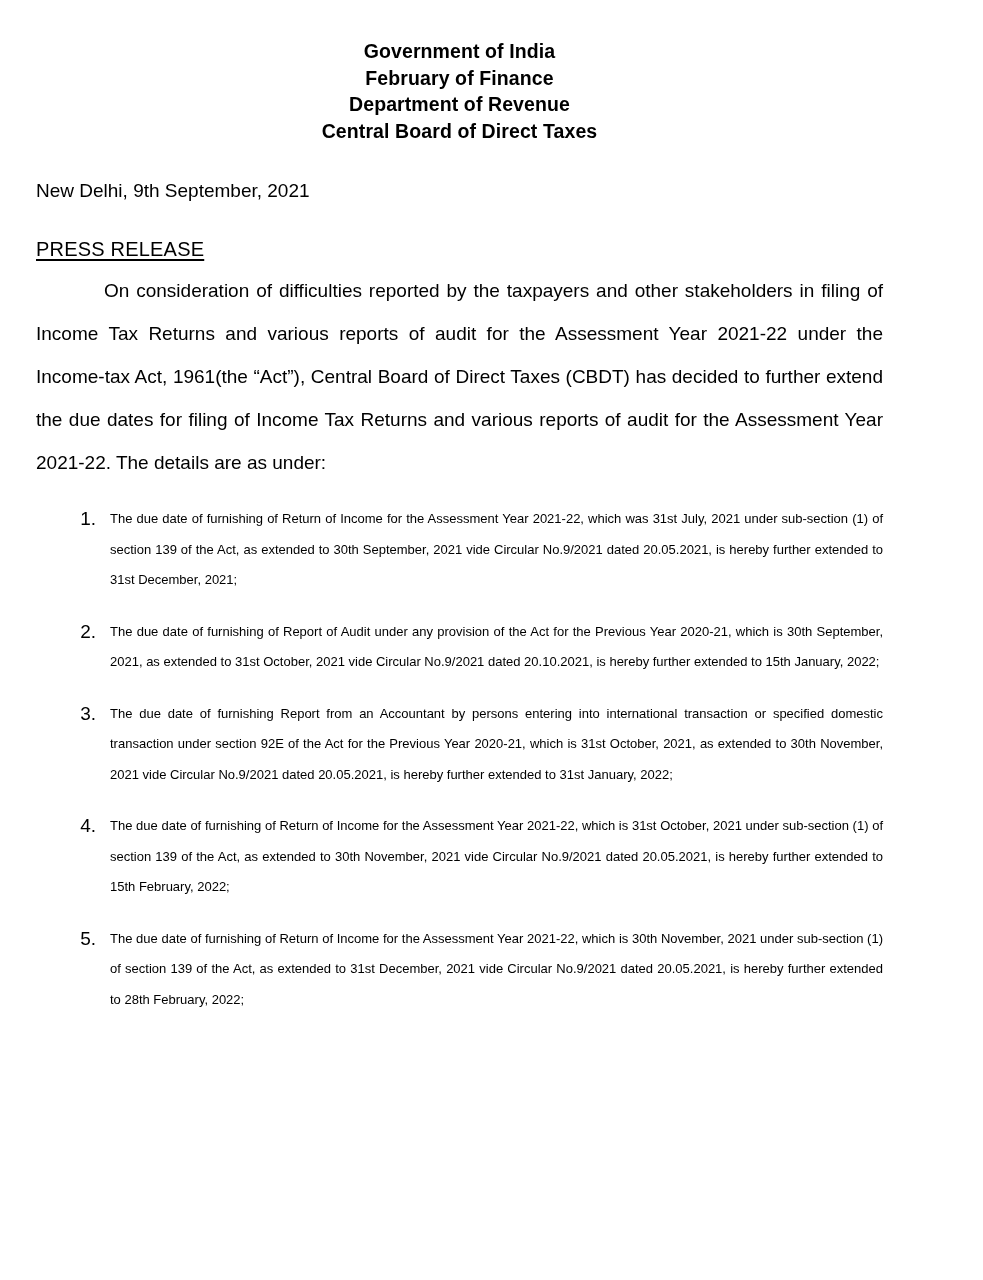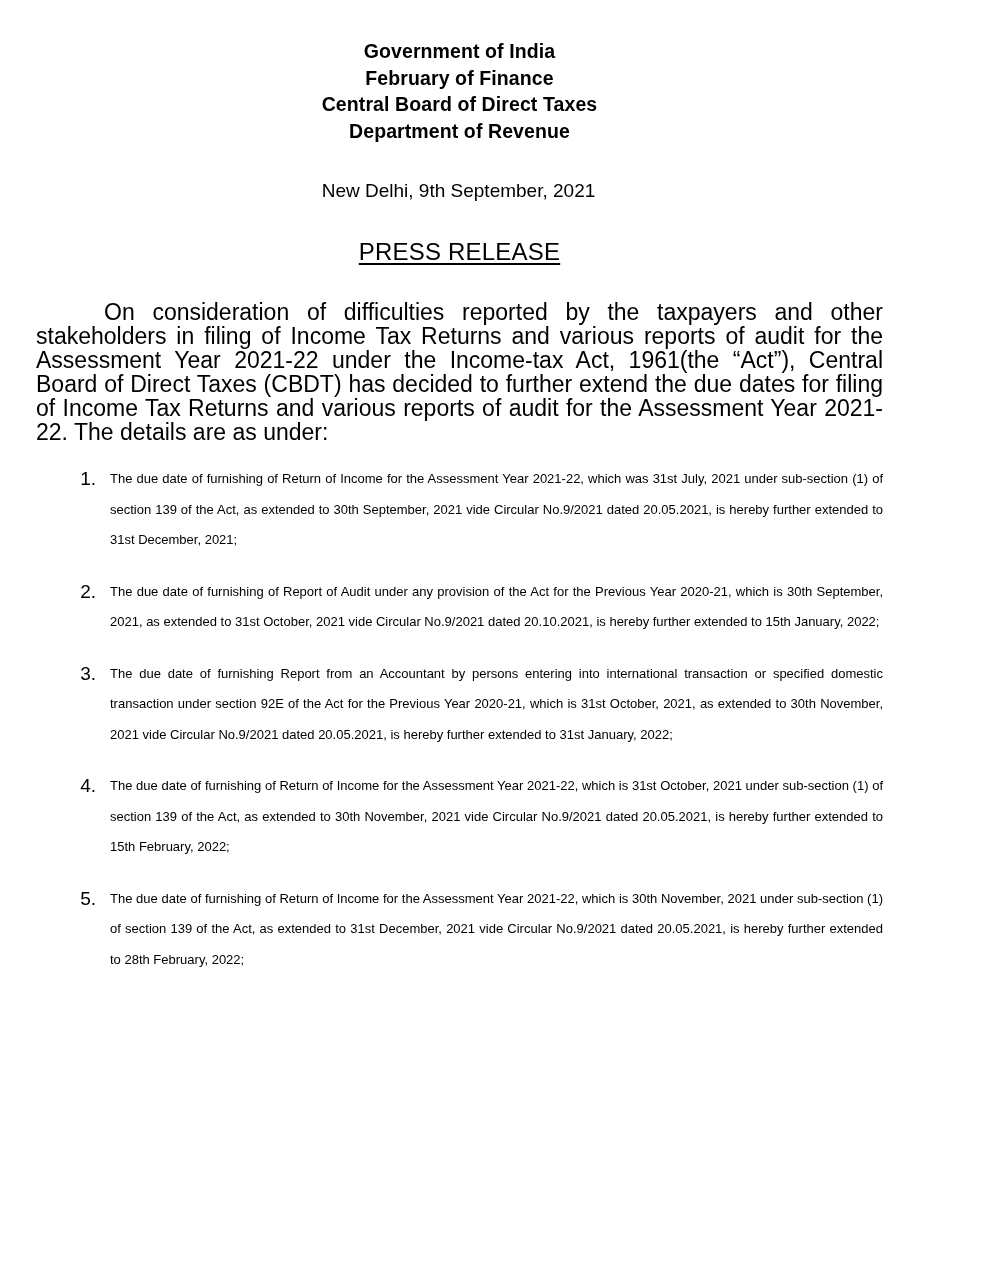--- a/index.html
+++ b/index.html
@@ -26,46 +26,45 @@
     font-weight: bold;
     font-size: 19.5px;
     line-height: 26.5px;
     letter-spacing: 0.1px;
   }
   .letterhead div {
     white-space: nowrap;
   }
   .dateline {
     margin-top: 36px;
-    text-align: center;
+    text-align: left;
     font-size: 19px;
     padding-right: 2px;
   }
   .press-release {
     margin-top: 36px;
-    text-align: center;
-    font-size: 24px;
+    font-size: 20px;
     letter-spacing: 0.2px;
   }
   .press-release span {
     text-decoration: underline;
     text-underline-offset: 3px;
   }
   .headline {
     margin: 33px auto 0 auto;
     width: 835px;
     text-align: center;
     font-weight: bold;
     font-size: 19px;
     line-height: 30px;
   }
   .intro {
-    margin-top: 34px;
-    font-size: 23px;
-    line-height: 24px;
+    margin-top: 8px;
+    font-size: 19px;
+    line-height: 43px;
     text-align: justify;
     text-indent: 68px;
     padding-right: 0px;
   }
   ol.items {
     margin: 20px 0 0 0;
     padding: 0 0 0 64px;
     list-style: none;
     counter-reset: item;
   }
@@ -93,22 +92,22 @@
   }
 </style>
 </head>
 <body>
 
 <div class="page">
 
   <div class="letterhead">
     <div>Government of India</div>
     <div>February of Finance</div>
+    <div>Department of Revenue</div>
     <div>Central Board of Direct Taxes</div>
-    <div>Department of Revenue</div>
   </div>
 
   <div class="dateline">New Delhi, 9th September, 2021</div>
 
   <div class="press-release">
     <span>PRESS RELEASE</span>
   </div>
 
 
   <div class="intro">On consideration of difficulties reported by the taxpayers and other stakeholders in filing of Income Tax Returns and various reports of audit for the Assessment Year 2021-22 under the Income-tax Act, 1961(the “Act”), Central Board of Direct Taxes (CBDT) has decided to further extend the due dates for filing of Income Tax Returns and various reports of audit for the Assessment Year 2021-22. The details are as under:</div>

